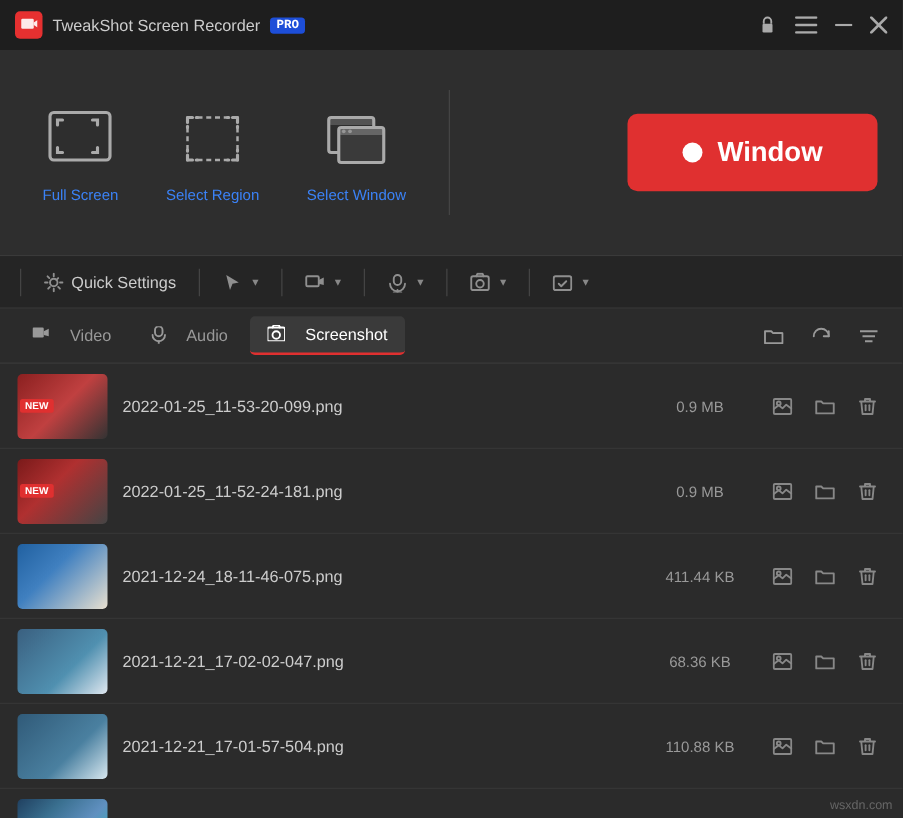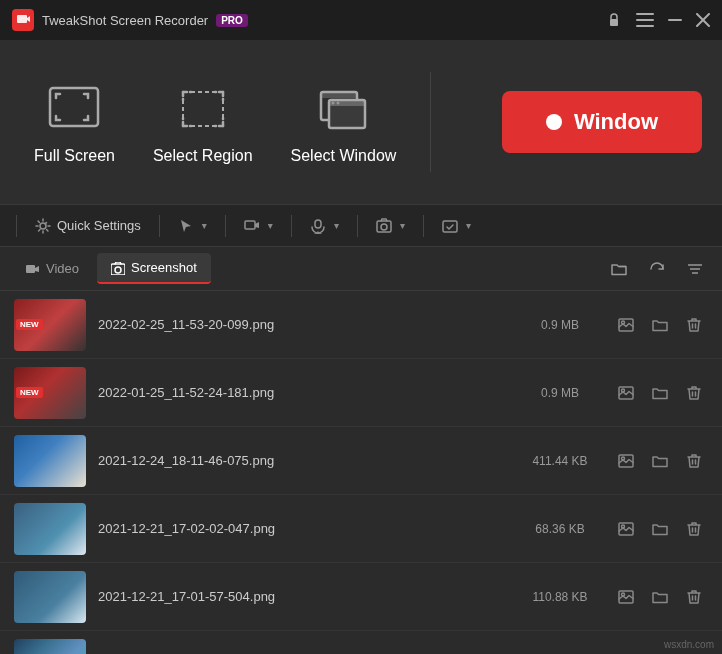--- a/index.html
+++ b/index.html
@@ -36,26 +36,27 @@
       justify-content: center;
       color: white;
       font-size: 10px;
       font-weight: bold;
     }
     .app-title {
       color: #ccc;
       font-size: 13px;
     }
     .pro-badge {
-      background: #701a75;
+      background: #1d4ed8;
       color: #fff;
       font-size: 10px;
       font-weight: bold;
       padding: 1px 5px;
       border-radius: 3px;
+      font-family: Liberation Mono, monospace;
     }
     .title-bar-right {
       display: flex;
       align-items: center;
       gap: 14px;
     }
     .title-btn {
       color: #aaa;
       font-size: 16px;
       cursor: pointer;
@@ -83,22 +84,22 @@
       min-width: 80px;
     }
     .tool-icon {
       width: 60px;
       height: 60px;
       display: flex;
       align-items: center;
       justify-content: center;
     }
     .tool-label {
-      color: #ffffff;
-      font-size: 16px;
+      color: #3b82f6;
+      font-size: 12px;
     }
     .toolbar-divider {
       width: 1px;
       height: 100px;
       background: #444;
       margin: 0 10px;
     }
     .record-btn {
       background: #e03030;
       color: white;
@@ -164,22 +165,22 @@
       background: #2b2b2b;
       height: 44px;
       display: flex;
       align-items: center;
       padding: 0 12px;
       gap: 4px;
       border-bottom: 1px solid #3a3a3a;
     }
     .tab {
       display: flex;
-      align-items: flex-end;
-      gap: 6px;
+      align-items: flex-start;
+      gap: 16px;
       padding: 7px 14px;
       border-radius: 4px;
       cursor: pointer;
       color: #999;
       font-size: 13px;
     }
     .tab.active {
       background: #3a3a3a;
       color: #fff;
       border-bottom: 2px solid #e03030;
@@ -462,20 +463,28 @@
 </div>
 
 <div class="tabs-bar">
   <div class="tab">
     <svg width="14" height="12" viewBox="0 0 14 12" fill="#999">
       <rect x="0" y="1" width="9" height="8" rx="1"></rect>
       <polygon points="9,4 13,2 13,8 9,7"></polygon>
     </svg>
     <span>Video</span>
   </div>
+  <div class="tab">
+    <svg width="12" height="14" viewBox="0 0 12 14" fill="none" stroke="#999" stroke-width="1.5">
+      <rect x="3" y="0" width="6" height="8" rx="3"></rect>
+      <path d="M1 7a5 5 0 0010 0" stroke-linecap="round"></path>
+      <line x1="6" y1="12" x2="6" y2="14" stroke-linecap="round"></line>
+    </svg>
+    <span>Audio</span>
+  </div>
   <div class="tab active">
     <svg width="14" height="13" viewBox="0 0 14 13" fill="none" stroke="#fff" stroke-width="1.5">
       <rect x="0" y="2" width="14" height="11" rx="1.5"></rect>
       <circle cx="7" cy="8" r="3"></circle>
       <path d="M4 2l1-2h4l1 2" stroke-linecap="round"></path>
     </svg>
     <span>Screenshot</span>
   </div>
 
   <div class="tab-actions">
@@ -501,21 +510,21 @@
   </div>
 </div>
 
 <div class="main-content">
   <div class="file-list" id="file-list-container">
   <div class="file-row">
         <div class="file-thumb thumb-1">
           <div class="new-badge">NEW</div>
           <div style="width: 100%; height: 100%;"></div>
         </div>
-        <div class="file-name">2022-02-25_11-53-20-099.png</div>
+        <div class="file-name">2022-01-25_11-53-20-099.png</div>
         <div class="file-size">0.9 MB</div>
         <div class="file-actions">
           <div class="file-action-btn">
             <svg width="16" height="14" viewBox="0 0 16 14" fill="none" stroke="#888" stroke-width="1.5">
     <rect x="1" y="1" width="14" height="12" rx="1"></rect>
     <circle cx="5" cy="4.5" r="1.5"></circle>
     <path d="M1 9l4-3 3 2.5 3-3 4 3" stroke-linecap="round" stroke-linejoin="round"></path>
   </svg>
           </div>
           <div class="file-action-btn">

